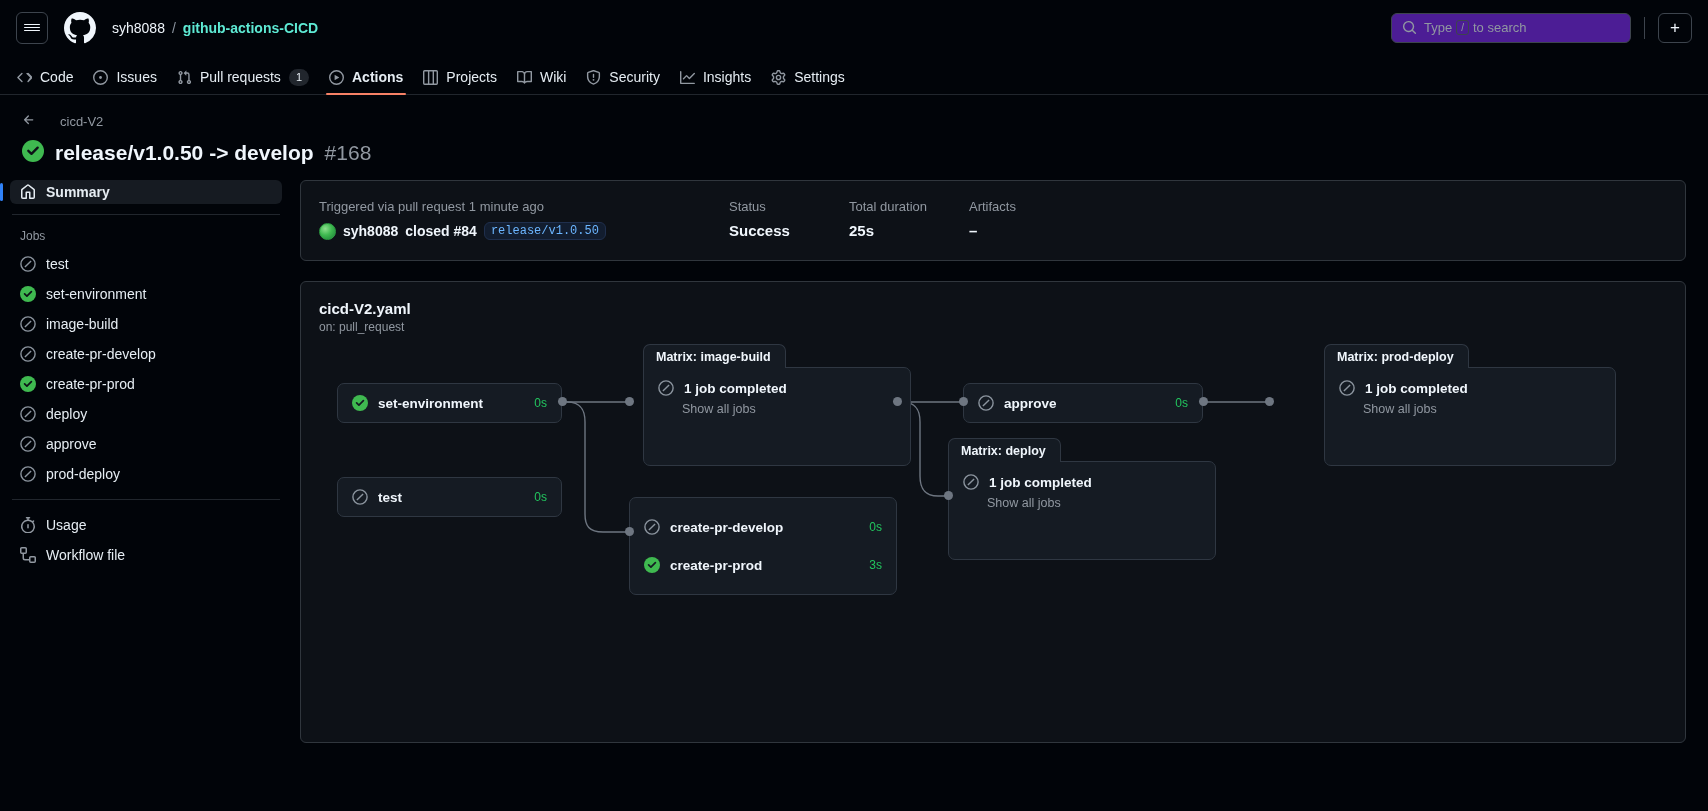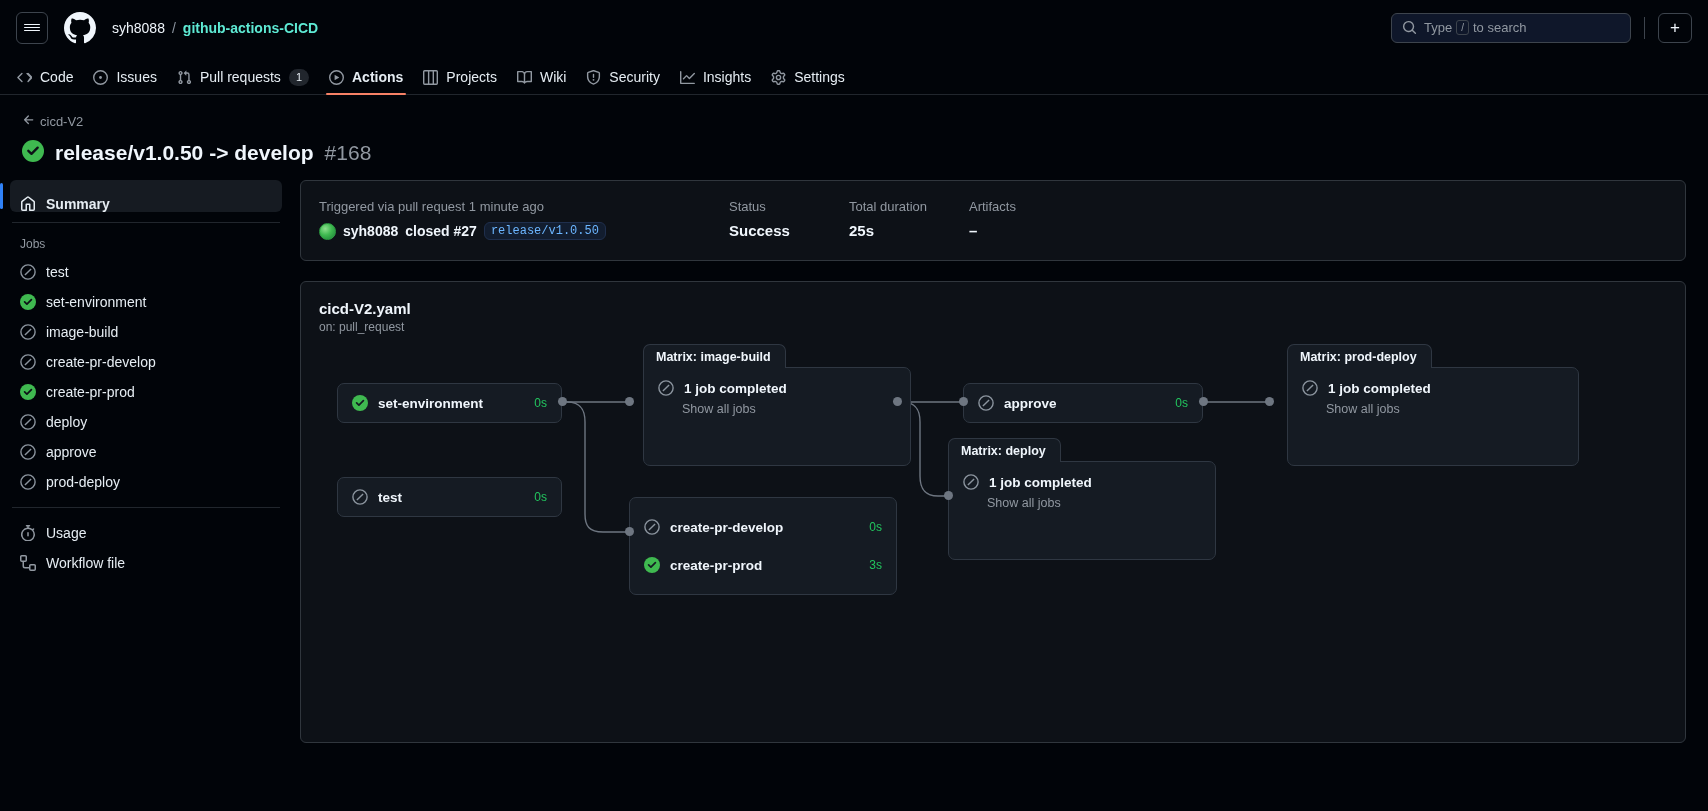--- a/index.html
+++ b/index.html
@@ -40,21 +40,21 @@
     position:absolute; right: 16px; top: 0; height:55px;
     display:flex; align-items:center; gap: 8px;
   }
   .searchbox {
     width: 240px; height: 30px;
     border: 1px solid #3d444d;
     border-radius: 6px;
     display: flex; align-items: center;
     padding: 0 10px; gap: 7px;
     cursor: text;
-    background: #0f172a;
+    background: #4c1d95;
   }
   .searchbox .sicon { color:#9198a1; display:flex; }
   .search-ph { color:#9198a1; font-size:13px; display:flex; align-items:center; gap:4px; }
   .slash {
     border:1px solid #3d444d; border-radius:3px;
     font-size:10px; padding:0px 4px; line-height:13px; color:#9198a1;
   }
   .vdiv { width:1px; height:22px; background:#3d444d; margin: 0 5px; }
   .plusbtn {
     width: 34px; height: 30px;
@@ -86,35 +86,35 @@
   }
   .counter {
     background:#21262d; color:#e6edf3;
     border-radius:20px; font-size:11px; font-weight:normal;
     padding: 1px 7px; line-height:15px;
   }
 
   
   .runhead { padding: 18px 22px 0 22px; }
   .backlink {
-    display:flex; align-items:center; gap:4px;
+    display:flex; align-items:center; gap:24px;
     font-size:13px; color:#9198a1; cursor:pointer; margin-bottom: 10px;
   }
   .runtitle { display:flex; align-items:center; gap:11px; }
   .runtitle .tname { font-size: 21px; font-weight:bold; color:#f0f6fc; }
   .runtitle .tnum { font-size: 21px; font-weight:normal; color:#9198a1; }
 
   
   .body { display:flex; padding: 14px 0 0 0; }
 
   
   .sidebar { width: 300px; flex:0 0 300px; padding: 0 18px 0 10px; }
   .side-item {
-    display:flex; align-items:flex-end; gap:10px;
-    height: 32px; padding: 0 10px; border-radius:6px;
+    display:flex; align-items:center; gap:10px;
+    height: 24px; padding: 0 10px; border-radius:6px;
     font-size: 14px; color:#e6edf3; cursor:pointer;
     position: relative;
   }
   .side-item.active { background:#161b22; font-weight:bold; }
   .side-item.active::before {
     content:""; position:absolute; left:-10px; top: 3px; bottom: 3px;
     width: 3px; background:#2f81f7; border-radius:6px;
   }
   .side-divider { height:1px; background:#21262d; margin: 10px 2px; }
   .side-header {
@@ -453,21 +453,21 @@
 
   <div class="main">
 
     <div class="card summary-card">
       <div class="summary-grid">
         <div class="sg-col trig">
           <div class="sg-label">Triggered via pull request 1 minute ago</div>
           <div class="sg-value">
             <span class="avatar"></span>
             <span class="trig-text">syh8088</span>
-            <span class="trig-text">closed #27</span>
+            <span class="trig-text">closed #84</span>
             <span class="branch-badge">release/v1.0.50</span>
           </div>
         </div>
         <div class="sg-col status">
           <div class="sg-label">Status</div>
           <div class="sg-value plain">Success</div>
         </div>
         <div class="sg-col dur">
           <div class="sg-label">Total duration</div>
           <div class="sg-value plain">25s</div>
@@ -591,21 +591,21 @@
                     <line x1="4.9" y1="11.1" x2="11.1" y2="4.9" stroke="#8b949e" stroke-width="1.4"></line>
                   </svg>
               </span>
               <span>1 job completed</span>
             </div>
             <div class="showall">Show all jobs</div>
           </div>
         </div>
         <div class="cdot" style="left:625px; top:147px;"></div>
 
-        <div class="mgroup" style="left:968px; top:0px; width:292px;">
+        <div class="mgroup" style="left:1005px; top:0px; width:292px;">
           <div class="mtab">Matrix: prod-deploy</div>
           <div class="mbody" style="height:99px;">
             <div class="mrow">
               <span class="ico">
                 <svg width="16" height="16" viewBox="0 0 16 16">
                     <circle cx="8" cy="8" r="7.1" fill="none" stroke="#8b949e" stroke-width="1.4"></circle>
                     <line x1="4.9" y1="11.1" x2="11.1" y2="4.9" stroke="#8b949e" stroke-width="1.4"></line>
                   </svg>
               </span>
               <span>1 job completed</span>

